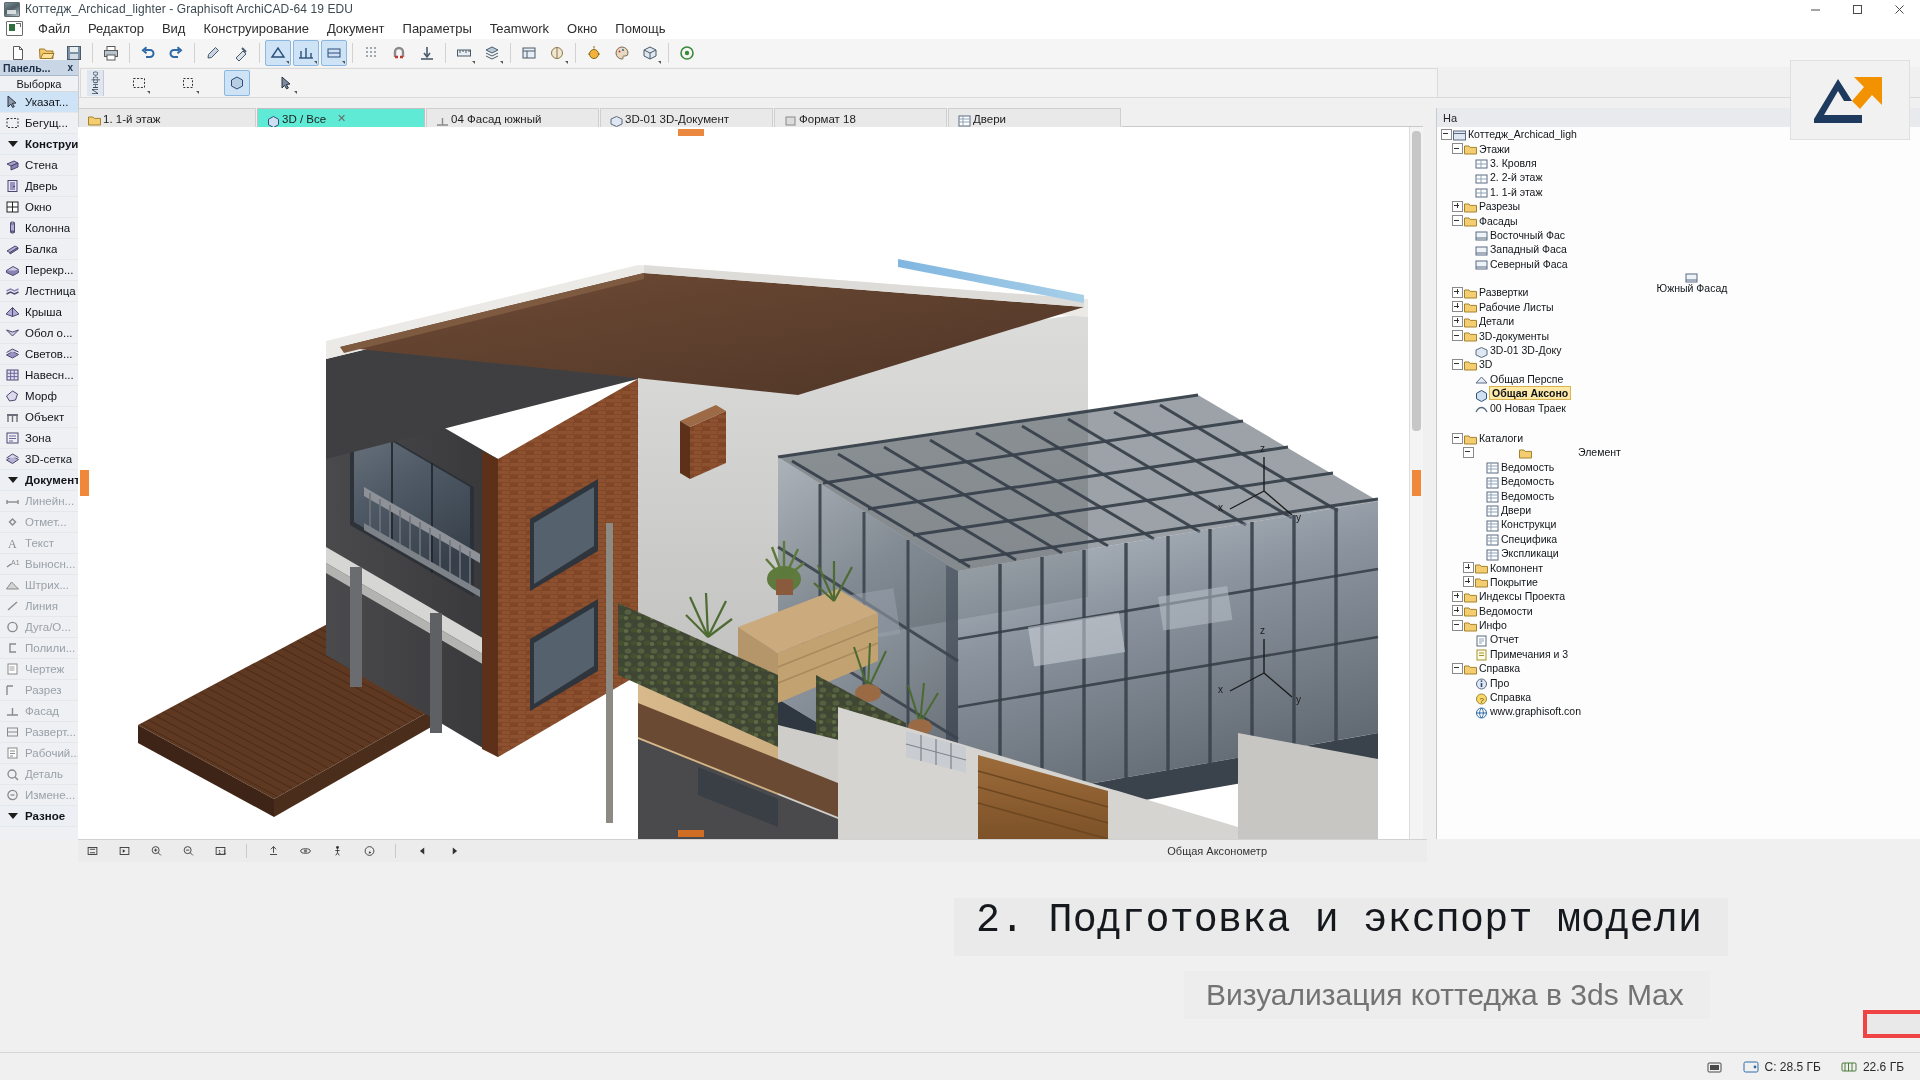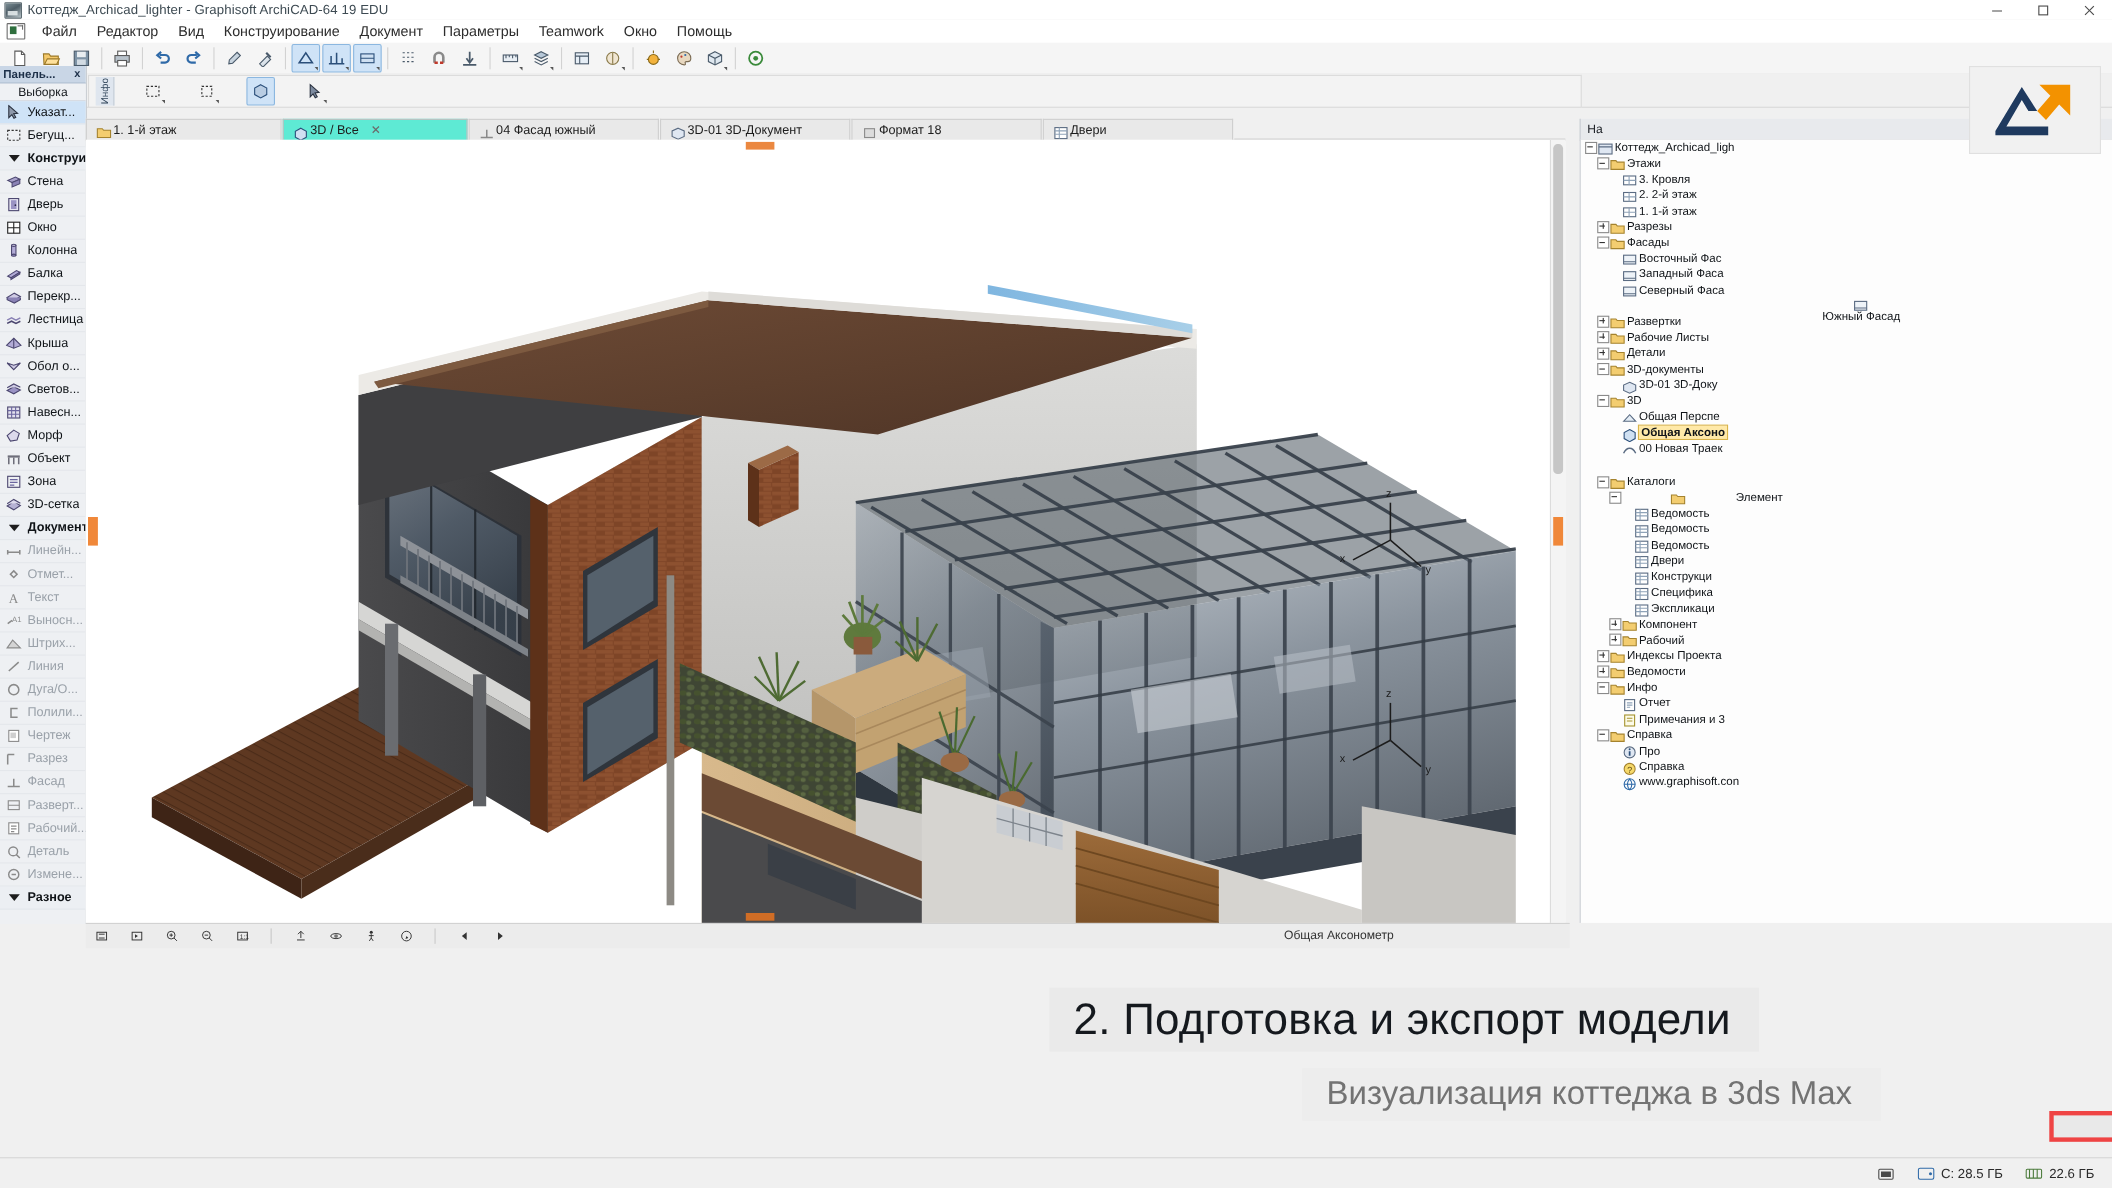--- a/index.html
+++ b/index.html
@@ -123,21 +123,21 @@
     border:4px solid #ef4444;display:flex;align-items:center;justify-content:center;font-size:11px;color:#1c1c1c;padding-left:29px;}
 
   
   .statusbar{position:absolute;left:0;top:1052px;width:1920px;height:28px;background:#f0f0f0;
     border-top:1px solid #d6d6d6;display:flex;align-items:center;}
   .sb-right{margin-left:auto;display:flex;align-items:center;gap:20px;padding-right:16px;font-size:12px;color:#2a2a2a;}
   .sb-item{display:flex;align-items:center;gap:6px;}
 
   
   .ovl1{position:absolute;left:954px;top:898px;height:58px;background:rgba(232,232,232,.88);
-    display:flex;align-items:center;padding:0 26px 0 22px;}
+    display:flex;align-items:flex-start;padding:0 26px 0 22px;font-family:Liberation Mono, monospace;}
   .ovl1 .t{font-size:40px;color:#15191e;letter-spacing:.2px;white-space:nowrap;}
   .ovl2{position:absolute;left:1184px;top:971px;height:48px;background:rgba(236,236,236,.9);
     display:flex;align-items:center;padding:0 26px 0 22px;}
   .ovl2 .t{font-size:30px;color:#737373;white-space:nowrap;}
 </style>
 </head>
 <body>
 
 <div class="app">
 
@@ -1339,21 +1339,21 @@
             </svg></span>
           <span class="lb">Компонент</span>
         </div>
         <div class="nrow" style="padding-left: 26px;">
           <span class="tw">
             <i class="tgl plus"></i>
           </span>
           <span class="ni"><svg width="15" height="14" viewBox="0 0 15 14">
               <path d="M1.5 3h4.5l1.2 1.4H13.5V11h-12z" fill="#f3cd70" stroke="#a5832e"></path>
             </svg></span>
-          <span class="lb">Рабочий</span>
+          <span class="lb">Покрытие</span>
         </div>
         <div class="nrow" style="padding-left: 15px;">
           <span class="tw">
             <i class="tgl plus"></i>
           </span>
           <span class="ni"><svg width="15" height="14" viewBox="0 0 15 14">
               <path d="M1.5 3h4.5l1.2 1.4H13.5V11h-12z" fill="#f3cd70" stroke="#a5832e"></path>
             </svg></span>
           <span class="lb">Индексы Проекта</span>
         </div>

